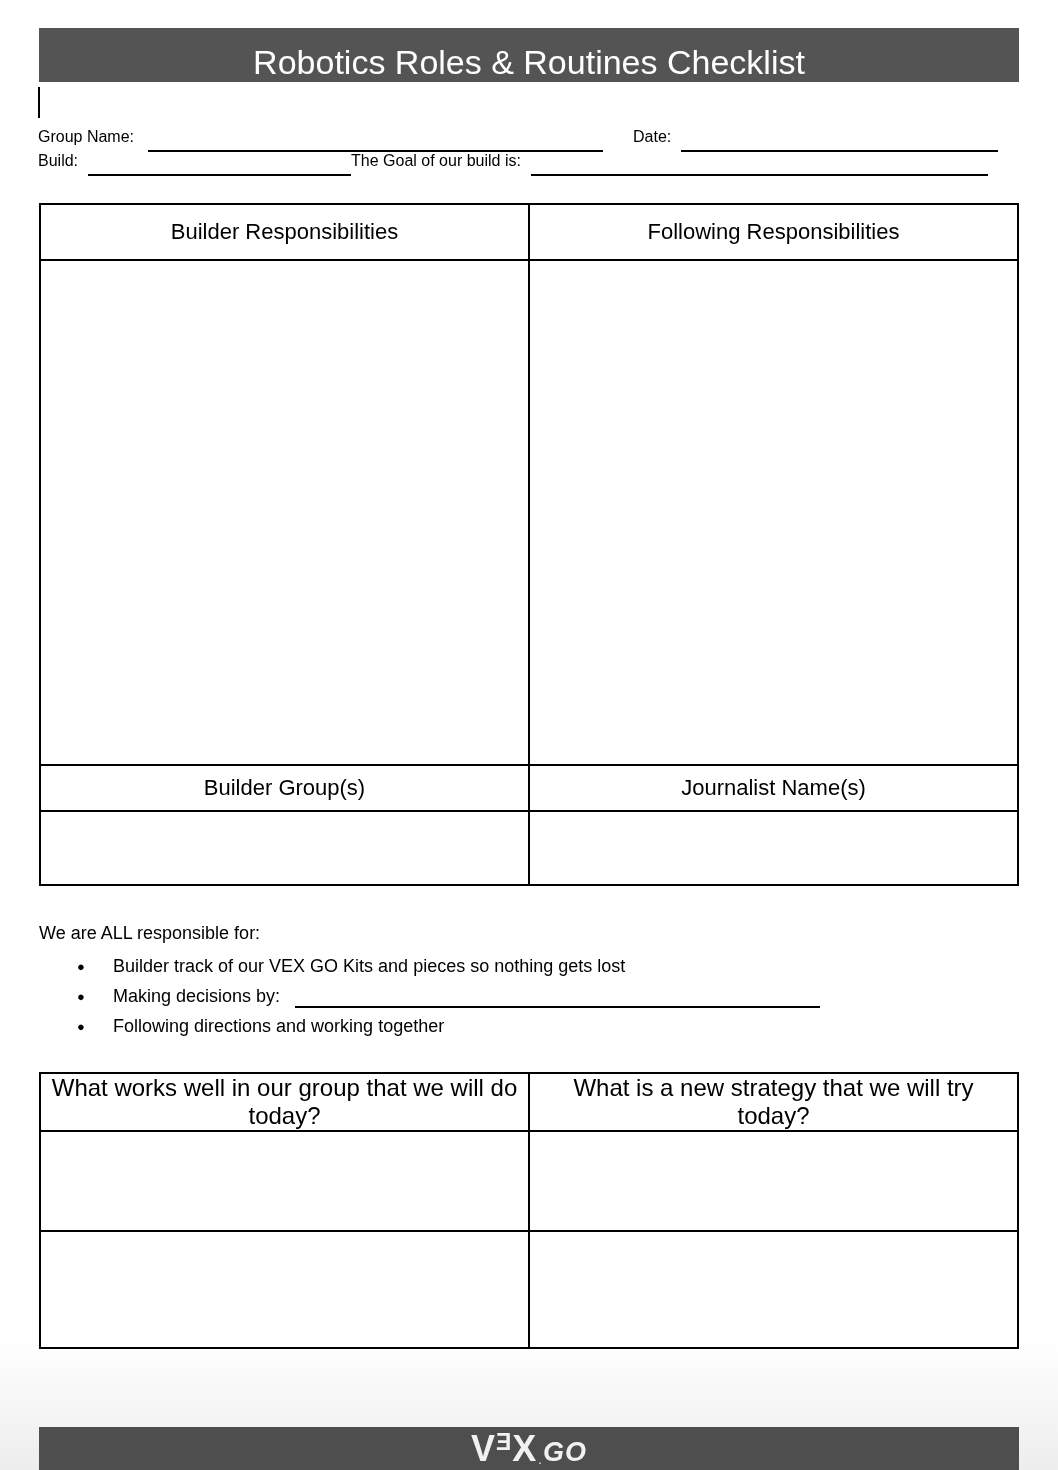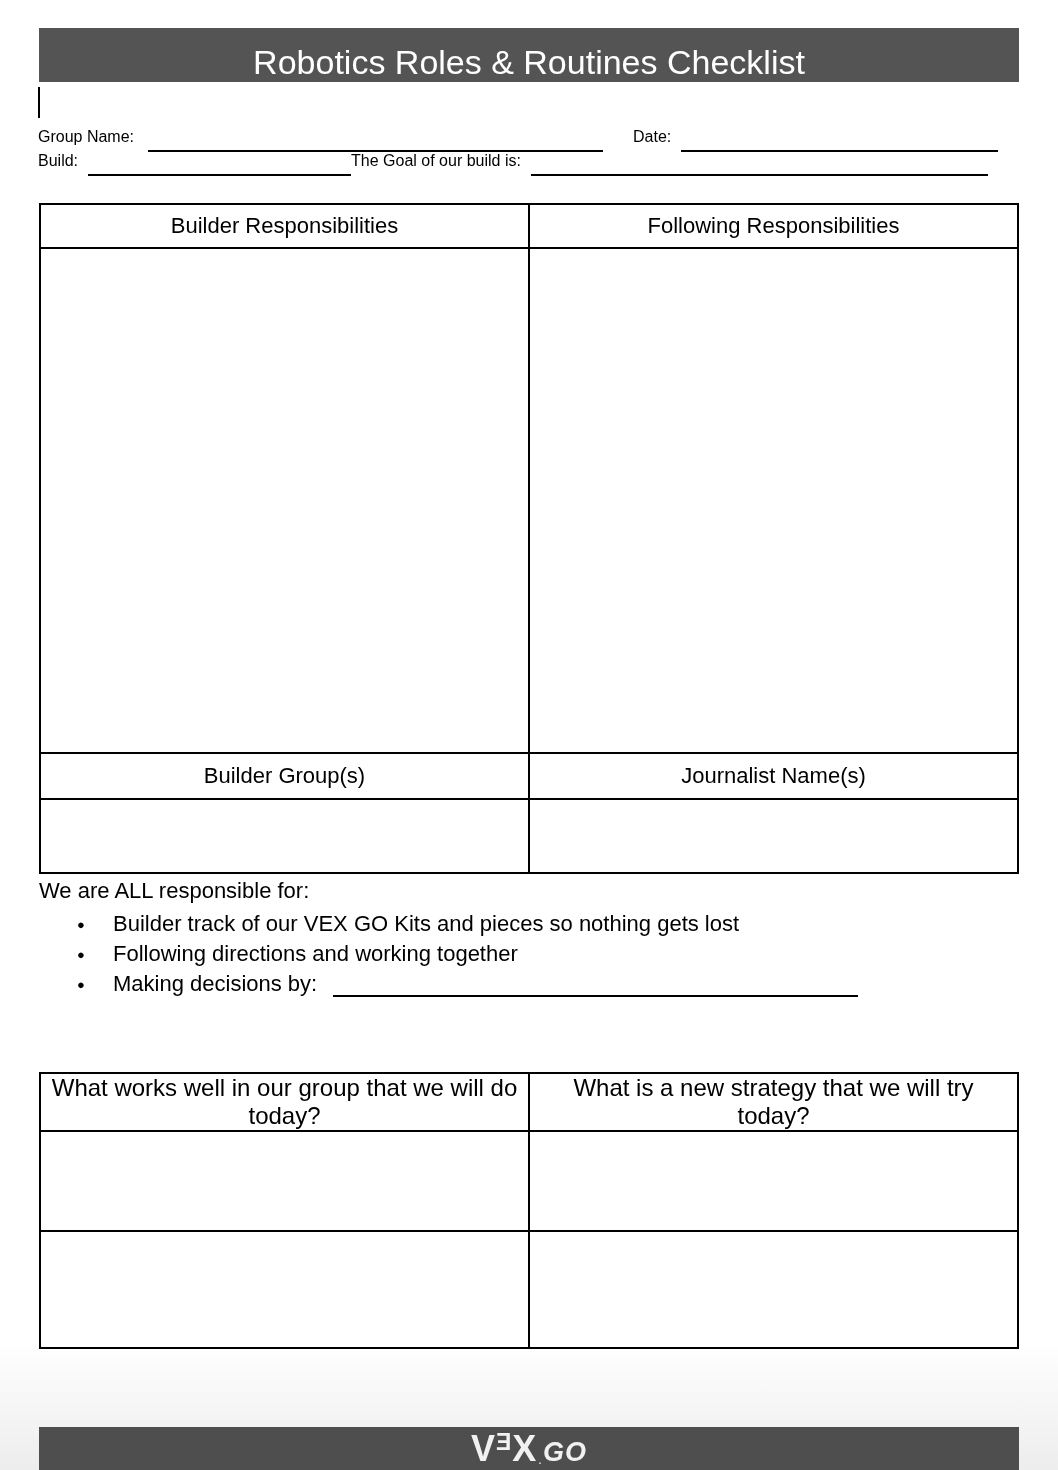--- a/index.html
+++ b/index.html
@@ -77,38 +77,38 @@
     border: 2px solid #000;
     padding: 0 6px;
     background: #fff;
   }
   .tbl .th {
     text-align: center;
     vertical-align: middle;
   }
   .t1 { top: 203px; }
   .t1 .th { font-size: 22px; }
-  .t1-r1 { height: 44px; }
+  .t1-r1 { height: 56px; }
   .t1-r2 { height: 505px; }
   .t1-r3 { height: 46px; }
   .t1-r4 { height: 74px; }
 
   .t2 { top: 1072px; }
   .t2 .th { font-size: 24px; }
   .t2-r1 { height: 47px; }
   .t2-r2 { height: 100px; }
   .t2-r3 { height: 43px; }
   .t2-r4 { height: 117px; }
 
   
   .resp {
     position: absolute;
-    left: 39px; top: 876px;
+    left: 39px; top: 918px;
     width: 980px;
-    font-size: 22px;
+    font-size: 18px;
   }
   .resp-intro { line-height: 30px; }
   .resp ul {
     list-style: none;
     margin: 3px 0 0 0;
     padding: 0;
   }
   .resp li {
     position: relative;
     padding-left: 74px;
@@ -197,25 +197,25 @@
   </tbody>
 </table>
 
 <div class="resp">
   <div class="resp-intro">We are ALL responsible for:</div>
   <ul>
     <li>
       <span>Builder track of our VEX GO Kits and pieces so nothing gets lost</span>
     </li>
     <li>
-      <span>Following directions and working together</span>
+      <span>Making decisions by:</span>
+      <span class="field-decisions"></span>
     </li>
     <li>
-      <span>Making decisions by:</span>
-      <span class="field-decisions"></span>
+      <span>Following directions and working together</span>
     </li>
   </ul>
 </div>
 
 <table class="tbl t2">
   <tbody>
     <tr class="t2-r1">
       <td class="th">What works well in our group that we will do today?</td>
       <td class="th">What is a new strategy that we will try today?</td>
     </tr>

